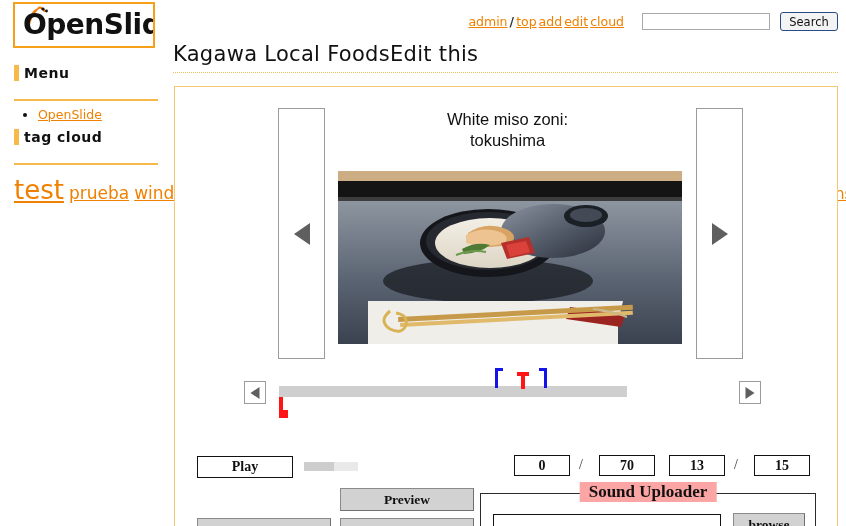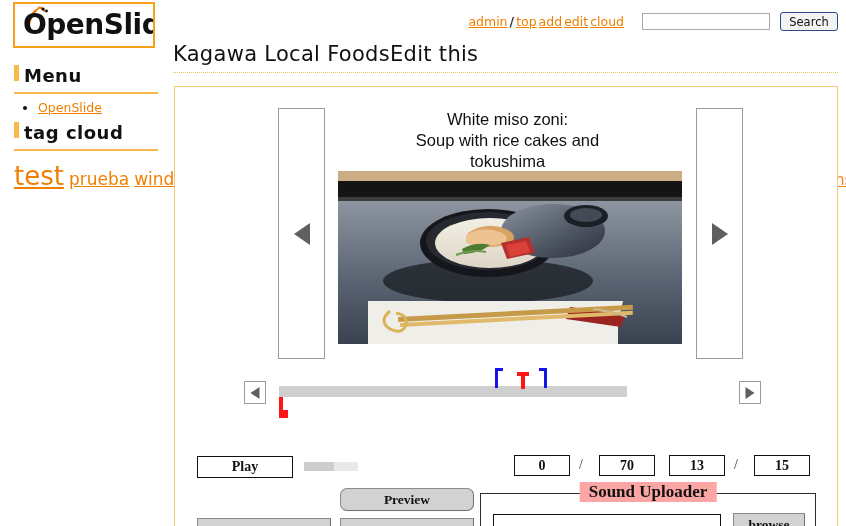--- a/index.html
+++ b/index.html
@@ -105,23 +105,23 @@
 
   
   #sidebar {
     position: absolute;
     left: 0; top: 58px;
     width: 168px;
   }
   .side-head {
     position: relative;
     margin: 5px 10px 0 14px;
-    padding: 2px 0 6px 10px;
+    padding: 2px 0 18px 10px;
     border-bottom: 2px solid #F6B94A;
-    font-size: 18px;
+    font-size: 14px;
     font-weight: bold;
     color: #111;
     letter-spacing: 0.5px;
   }
   .side-head::before {
     content: "";
     position: absolute;
     left: 0; top: 2px;
     width: 5px; height: 16px;
     background: #F6B94A;
@@ -354,21 +354,21 @@
     box-sizing: border-box;
     font-family: "Liberation Serif", serif;
     font-weight: bold;
     font-size: 13.5px;
     color: #111;
     text-align: center;
     line-height: 21px;
     cursor: pointer;
   }
   #divide-equal { left: 22px; top: 403px; }
-  #preview-btn { left: 165px; top: 401px; border-radius: 7px; }
+  #preview-btn { left: 165px; top: 401px; }
   #btn-extra-1 { left: 22px; top: 431px; }
   #btn-extra-2 { left: 165px; top: 431px; }
 
   
   #sound-uploader {
     position: absolute;
     left: 305px; top: 406px;
     width: 336px; height: 62px;
     border: 1px solid #2b2b2b;
     box-sizing: border-box;
@@ -462,21 +462,20 @@
 <div id="main-panel">
 
   <div id="slide-area">
 
     <div id="slide-prev" class="slide-nav">
       <span class="tri"></span>
     </div>
 
     <div id="slide-caption">
       <div>White miso zoni:</div>
-      <div>Soup with rice cakes and</div>
       <div>tokushima</div>
     </div>
 
     <div id="slide-photo">
       <svg viewBox="0 0 344 173" width="344" height="173" preserveAspectRatio="none">
         <defs>
           <linearGradient id="tableG" x1="0" y1="0" x2="0" y2="1">
             <stop offset="0%" stop-color="#8d95a0"></stop>
             <stop offset="55%" stop-color="#5b6472"></stop>
             <stop offset="100%" stop-color="#3a4250"></stop>

